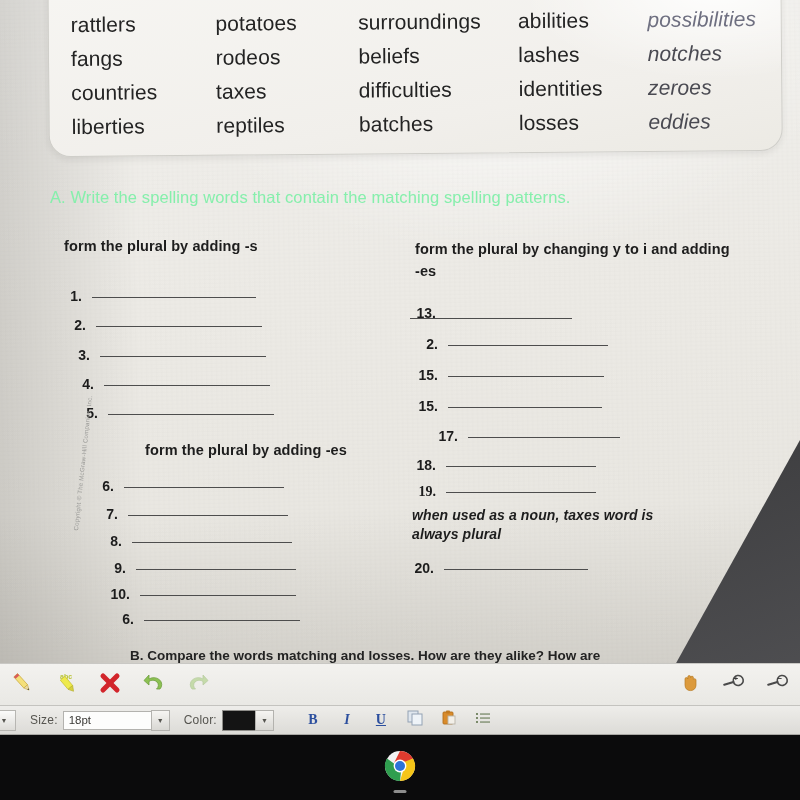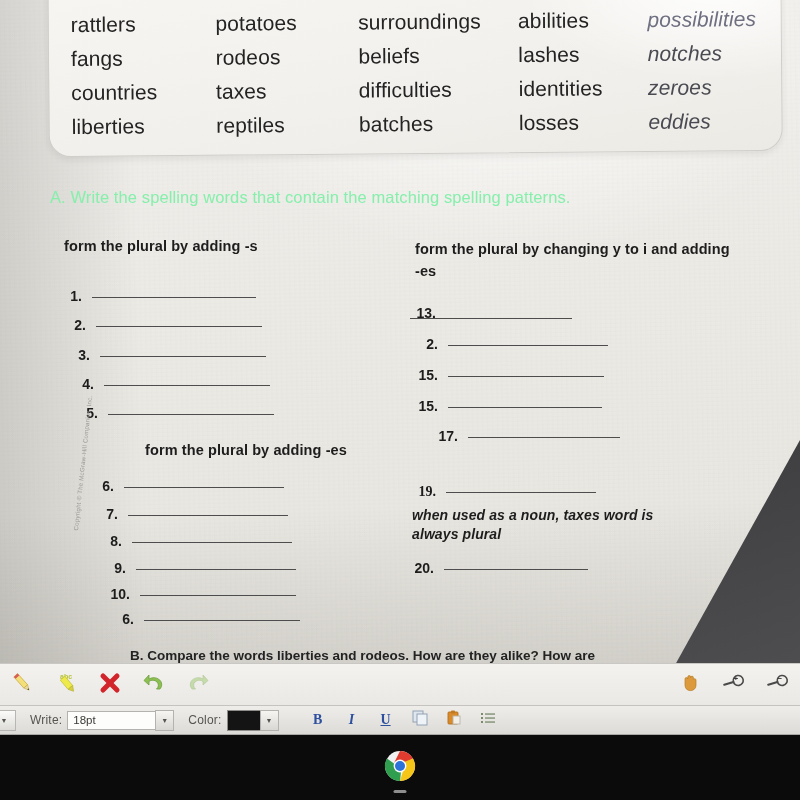--- a/index.html
+++ b/index.html
@@ -444,31 +444,35 @@
       <span class="line-rule" style="width:156px"></span>
     </div>
     <div class="line-item" style="left:412px; top:398px;">
       <span class="line-num" style="width:26px">15.</span>
       <span class="line-rule" style="width:154px"></span>
     </div>
     <div class="line-item" style="left:412px; top:428px;margin-left:20px;">
       <span class="line-num" style="width:26px">17.</span>
       <span class="line-rule" style="width:152px"></span>
     </div>
+    <div class="line-item" style="left:410px; top:457px;">
+      <span class="line-num" style="width:26px">18.</span>
+      <span class="line-rule" style="width:150px"></span>
+    </div>
     <div class="line-item" style="left:410px; top:484px;font-family:Liberation Serif, serif;">
       <span class="line-num" style="width:26px">19.</span>
       <span class="line-rule" style="width:150px"></span>
     </div>
 
     <div class="line-item" style="left:408px; top:560px;">
       <span class="line-num" style="width:26px">20.</span>
       <span class="line-rule" style="width:144px"></span>
     </div>
 
-    <div class="prompt-b">B. Compare the words liberties and rodeos. How are they alike? How are</div>
+    <div class="prompt-b">B. Compare the words matching and losses. How are they alike? How are</div>
 
     <div class="copyright">Copyright © The McGraw-Hill Companies, Inc.</div>
   </div>
 
   <div class="wedge wedge-left"></div>
   <div class="wedge wedge-right"></div>
 
   <div class="toolbar blurred">
 
     <div class="tool-btn">
@@ -557,21 +561,21 @@
       </span>
     </div>
   </div>
 
   <div class="fmtbar blurred">
 
     <div class="mini-drop">
       <span style="font-size:7px;color:#55544f">▼</span>
     </div>
 
-    <span class="fmt-label">Write:</span>
+    <span class="fmt-label">Size:</span>
     <div class="size-field">18pt</div>
     <div class="drop-arrow">
       <span>▼</span>
     </div>
 
     <span class="fmt-label">Color:</span>
     <div class="color-swatch"></div>
     <div class="drop-arrow">
       <span>▼</span>
     </div>

